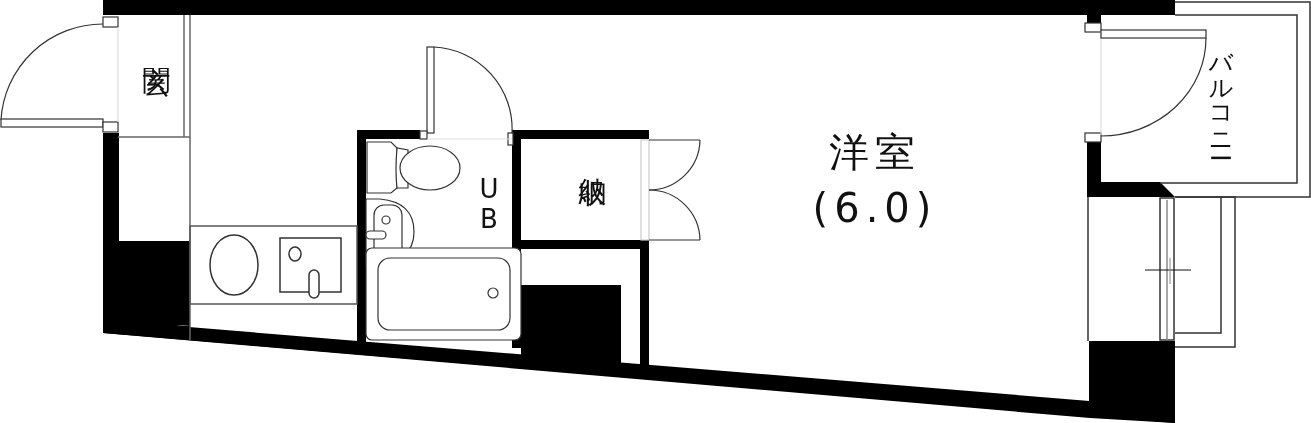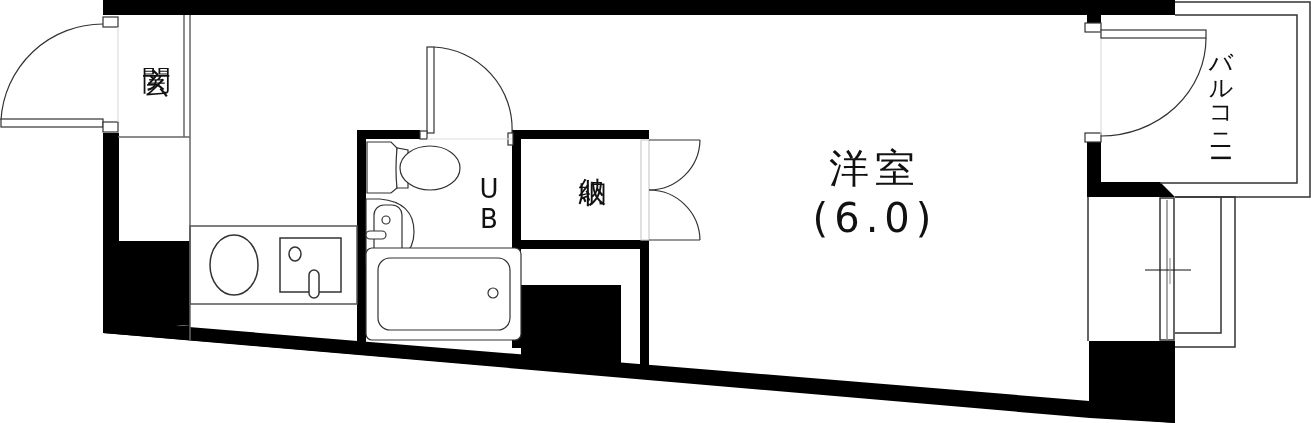--- a/index.html
+++ b/index.html
@@ -118,18 +118,18 @@
 </svg>
 
 <div class="room-label vert" style="left:136px; top:45px; font-size:28px; width:34px;">玄関</div>
 
 <div class="room-label vert" style="left:472px; top:174px; font-size:26px; width:30px; writing-mode: vertical-rl; text-orientation: upright;">
   <span>UB</span>
 </div>
 
 <div class="room-label vert" style="left:572px; top:156px; font-size:28px; width:34px;">収納</div>
 
-<div class="room-label" style="left:790px; top:148px; width:170px;">
+<div class="room-label" style="left:790px; top:132px; width:170px;">
   <div style="font-size:40px; letter-spacing:6px;">洋室</div>
-  <div style="font-size:40px; letter-spacing:6px; margin-top:10px;">(6.0)</div>
+  <div style="font-size:40px; letter-spacing:6px; margin-top:16px;">(6.0)</div>
 </div>
 
 <div class="room-label vert" style="left:1203px; top:36px; font-size:24px; width:30px;">バルコニー</div>
 
 </body></html>

